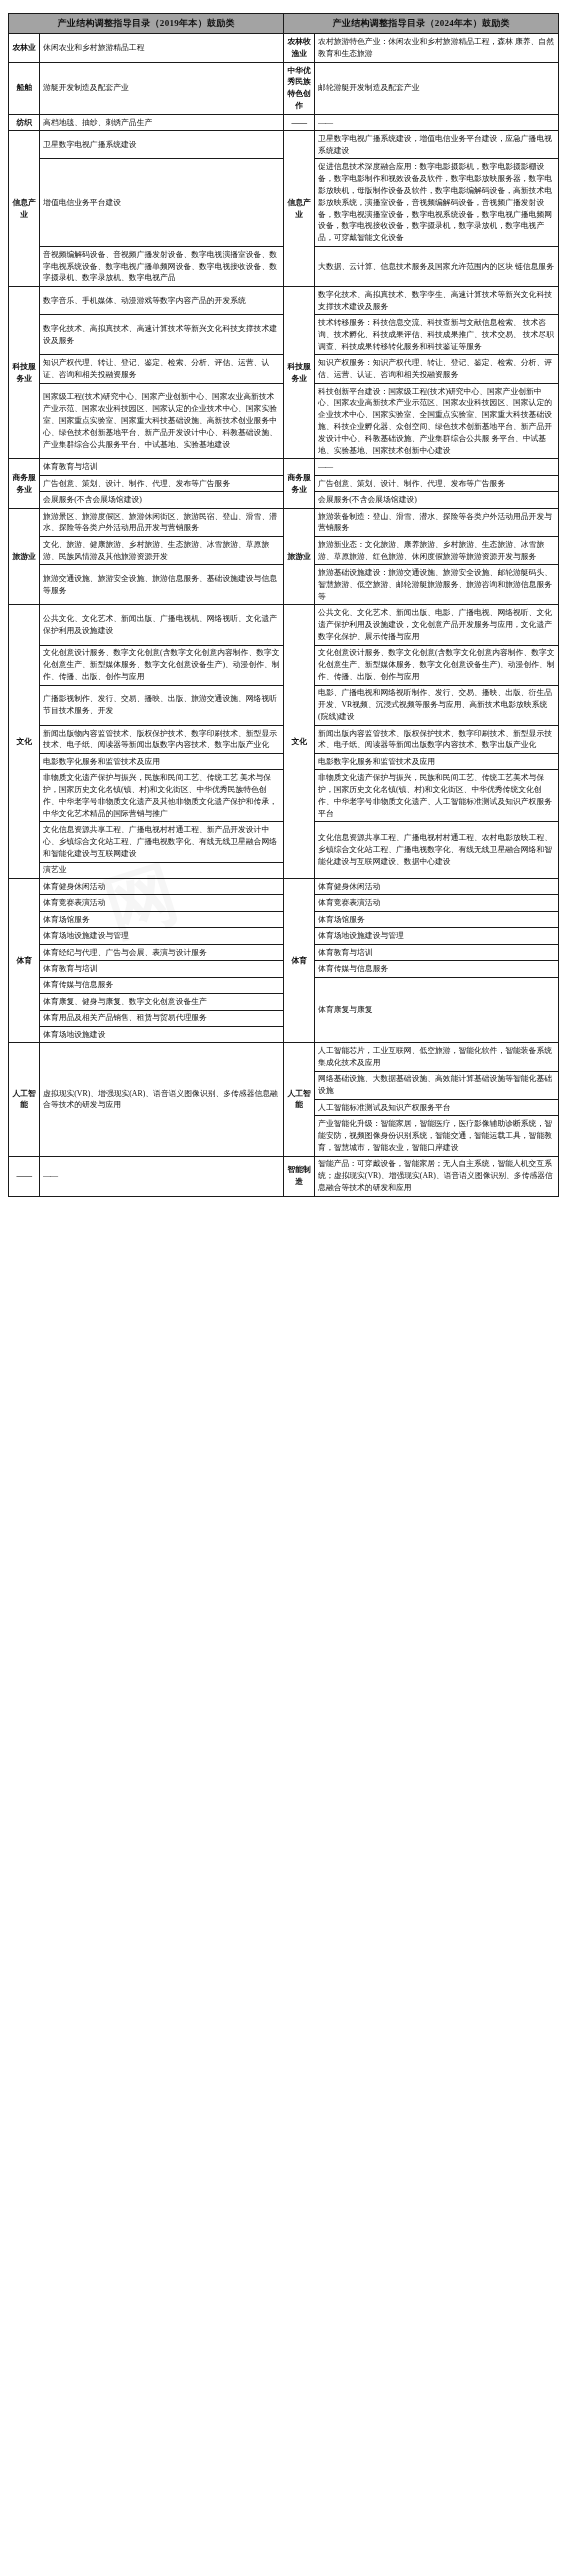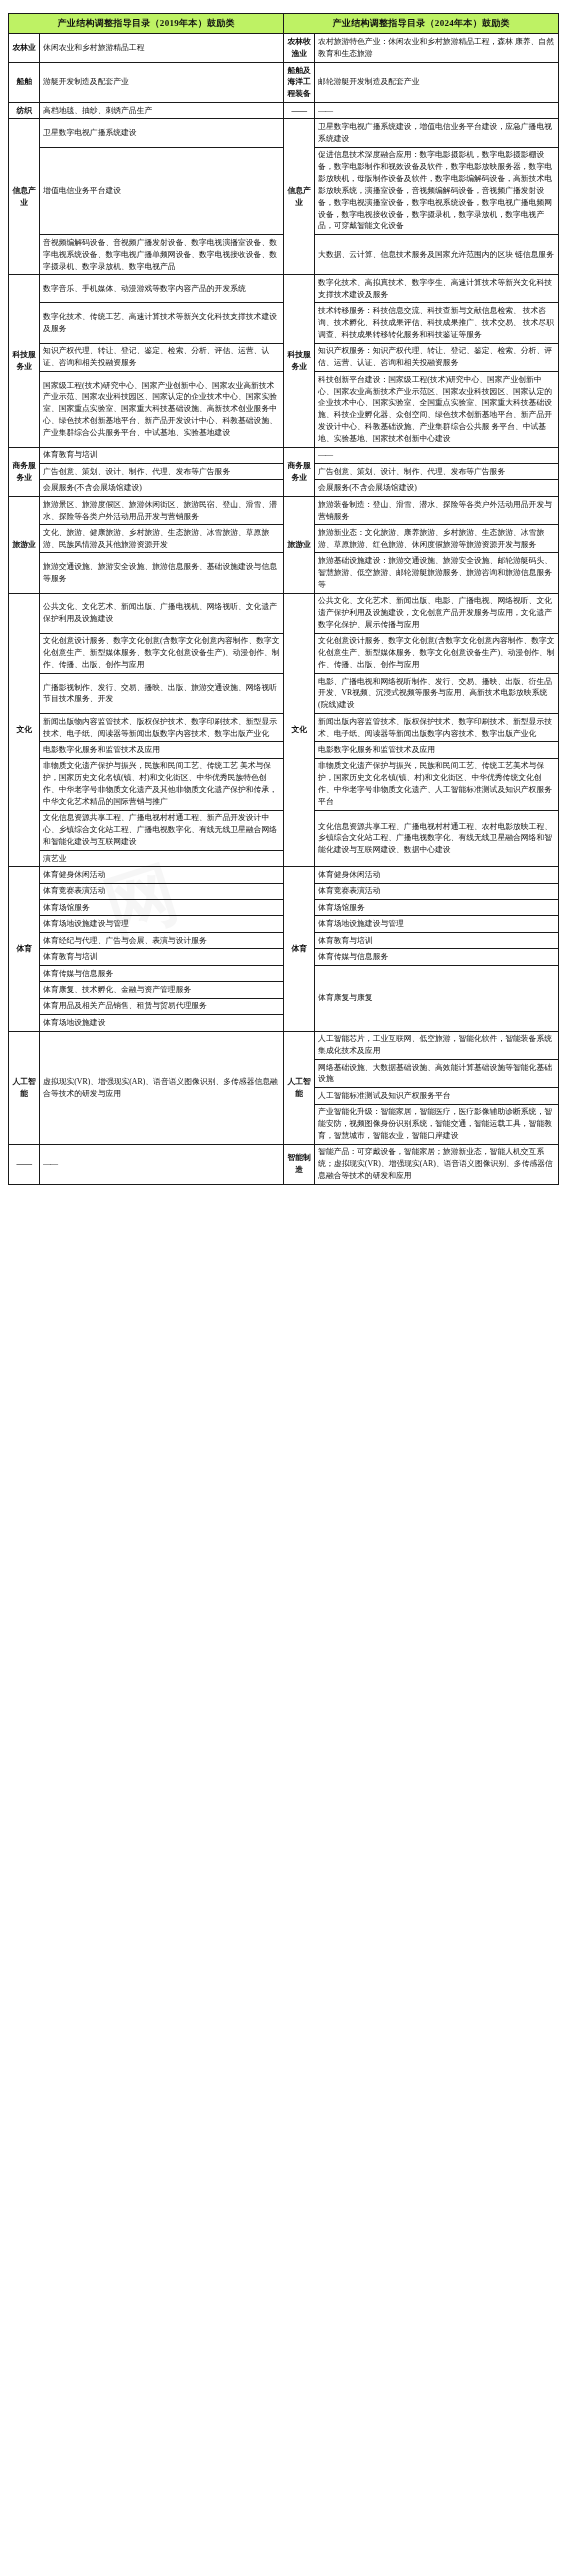--- a/index.html
+++ b/index.html
@@ -31,21 +31,21 @@
     border: 0.6px solid #1a1a1a;
     vertical-align: middle;
     padding: 1.8px 2.9px;
     font-size: 7.8px;
     line-height: 1.52;
     color: #111;
     word-break: break-all;
     box-sizing: border-box;
   }
   table.cmp thead th {
-    background: #bef264;
+    background: #a3a3a3;
     text-align: center;
     font-weight: bold;
     font-size: 9px;
     letter-spacing: 0.3px;
     padding: 2.9px 2.4px;
     border: 1.2px solid #1a1a1a;
   }
   td.cat {
     text-align: center;
     font-weight: bold;
@@ -100,21 +100,21 @@
     <tbody id="tbody">
         <tr class="grp-sep">
           <td class="cat" rowspan="1">农林业</td>
           <td class="body">休闲农业和乡村旅游精品工程</td>
           <td class="cat" rowspan="1">农林牧渔业</td>
           <td class="body">农村旅游特色产业：休闲农业和乡村旅游精品工程，森林 康养、自然教育和生态旅游</td>
         </tr>
         <tr class="grp-sep">
           <td class="cat" rowspan="1">船舶</td>
           <td class="body">游艇开发制造及配套产业</td>
-          <td class="cat" rowspan="1">船舶及海洋工程装备</td>
+          <td class="cat" rowspan="1">中华优秀民族特色创作</td>
           <td class="body">邮轮游艇开发制造及配套产业</td>
         </tr>
         <tr class="grp-sep">
           <td class="cat" rowspan="1">纺织</td>
           <td class="body">高档地毯、抽纱、刺绣产品生产</td>
           <td class="cat" rowspan="1">——</td>
           <td class="dash">——</td>
         </tr>
         <tr class="grp-sep">
           <td class="cat" rowspan="3">信息产业</td>
@@ -130,21 +130,21 @@
           <td class="body">音视频编解码设备、音视频广播发射设备、数字电视演播室设备、数字电视系统设备、数字电视广播单频网设备、数字电视接收设备、数字摄录机、数字录放机、数字电视产品</td>
           <td class="body">大数据、云计算、信息技术服务及国家允许范围内的区块 链信息服务</td>
         </tr>
         <tr class="grp-sep">
           <td class="cat" rowspan="4">科技服务业</td>
           <td class="body">数字音乐、手机媒体、动漫游戏等数字内容产品的开发系统</td>
           <td class="cat" rowspan="4">科技服务业</td>
           <td class="body">数字化技术、高拟真技术、数字孪生、高速计算技术等新兴文化科技支撑技术建设及服务</td>
         </tr>
         <tr>
-          <td class="body">数字化技术、传统工艺、高速计算技术等新兴文化科技支撑技术建设及服务</td>
+          <td class="body">数字化技术、高拟真技术、高速计算技术等新兴文化科技支撑技术建设及服务</td>
           <td class="body">技术转移服务：科技信息交流、科技查新与文献信息检索、 技术咨询、技术孵化、科技成果评估、科技成果推广、技术交易、 技术尽职调查、科技成果转移转化服务和科技鉴证等服务</td>
         </tr>
         <tr>
           <td class="body">知识产权代理、转让、登记、鉴定、检索、分析、评估、运营、认证、咨询和相关投融资服务</td>
           <td class="body">知识产权服务：知识产权代理、转让、登记、鉴定、检索、分析、评估、运营、认证、咨询和相关投融资服务</td>
         </tr>
         <tr>
           <td class="body">国家级工程(技术)研究中心、国家产业创新中心、国家农业高新技术产业示范、国家农业科技园区、国家认定的企业技术中心、国家实验室、国家重点实验室、国家重大科技基础设施、高新技术创业服务中心、绿色技术创新基地平台、新产品开发设计中心、科教基础设施、产业集群综合公共服务平台、中试基地、实验基地建设</td>
           <td class="body">科技创新平台建设：国家级工程(技术)研究中心、国家产业创新中心、国家农业高新技术产业示范区、国家农业科技园区、国家认定的企业技术中心、国家实验室、全国重点实验室、国家重大科技基础设施、科技企业孵化器、众创空间、绿色技术创新基地平台、新产品开发设计中心、科教基础设施、产业集群综合公共服 务平台、中试基地、实验基地、国家技术创新中心建设</td>
         </tr>
@@ -233,21 +233,21 @@
         </tr>
         <tr>
           <td class="body">体育教育与培训</td>
           <td class="body">体育传媒与信息服务</td>
         </tr>
         <tr>
           <td class="body">体育传媒与信息服务</td>
           <td class="body" rowspan="4">体育康复与康复</td>
         </tr>
         <tr>
-          <td class="body">体育康复、技术孵化、金融与资产管理服务</td>
+          <td class="body">体育康复、健身与康复、数字文化创意设备生产</td>
         </tr>
         <tr>
           <td class="body">体育用品及相关产品销售、租赁与贸易代理服务</td>
         </tr>
         <tr>
           <td class="body">体育场地设施建设</td>
         </tr>
         <tr class="grp-sep">
           <td class="cat" rowspan="4">人工智能</td>
           <td class="body" rowspan="4">虚拟现实(VR)、增强现实(AR)、语音语义图像识别、多传感器信息融合等技术的研发与应用</td>
@@ -260,18 +260,18 @@
         <tr>
           <td class="body">人工智能标准测试及知识产权服务平台</td>
         </tr>
         <tr>
           <td class="body">产业智能化升级：智能家居，智能医疗，医疗影像辅助诊断系统，智能安防，视频图像身份识别系统，智能交通，智能运载工具，智能教育，智慧城市，智能农业，智能口岸建设</td>
         </tr>
         <tr class="grp-sep">
           <td class="cat" rowspan="1">——</td>
           <td class="dash">——</td>
           <td class="cat" rowspan="1">智能制造</td>
-          <td class="body">智能产品：可穿戴设备，智能家居；旅游新业态，智能人机交互系统；虚拟现实(VR)、增强现实(AR)、语音语义图像识别、多传感器信息融合等技术的研发和应用</td>
+          <td class="body">智能产品：可穿戴设备，智能家居；无人自主系统，智能人机交互系统；虚拟现实(VR)、增强现实(AR)、语音语义图像识别、多传感器信息融合等技术的研发和应用</td>
         </tr>
       </tbody>
   </table>
 </div>
 
 
 </body></html>

